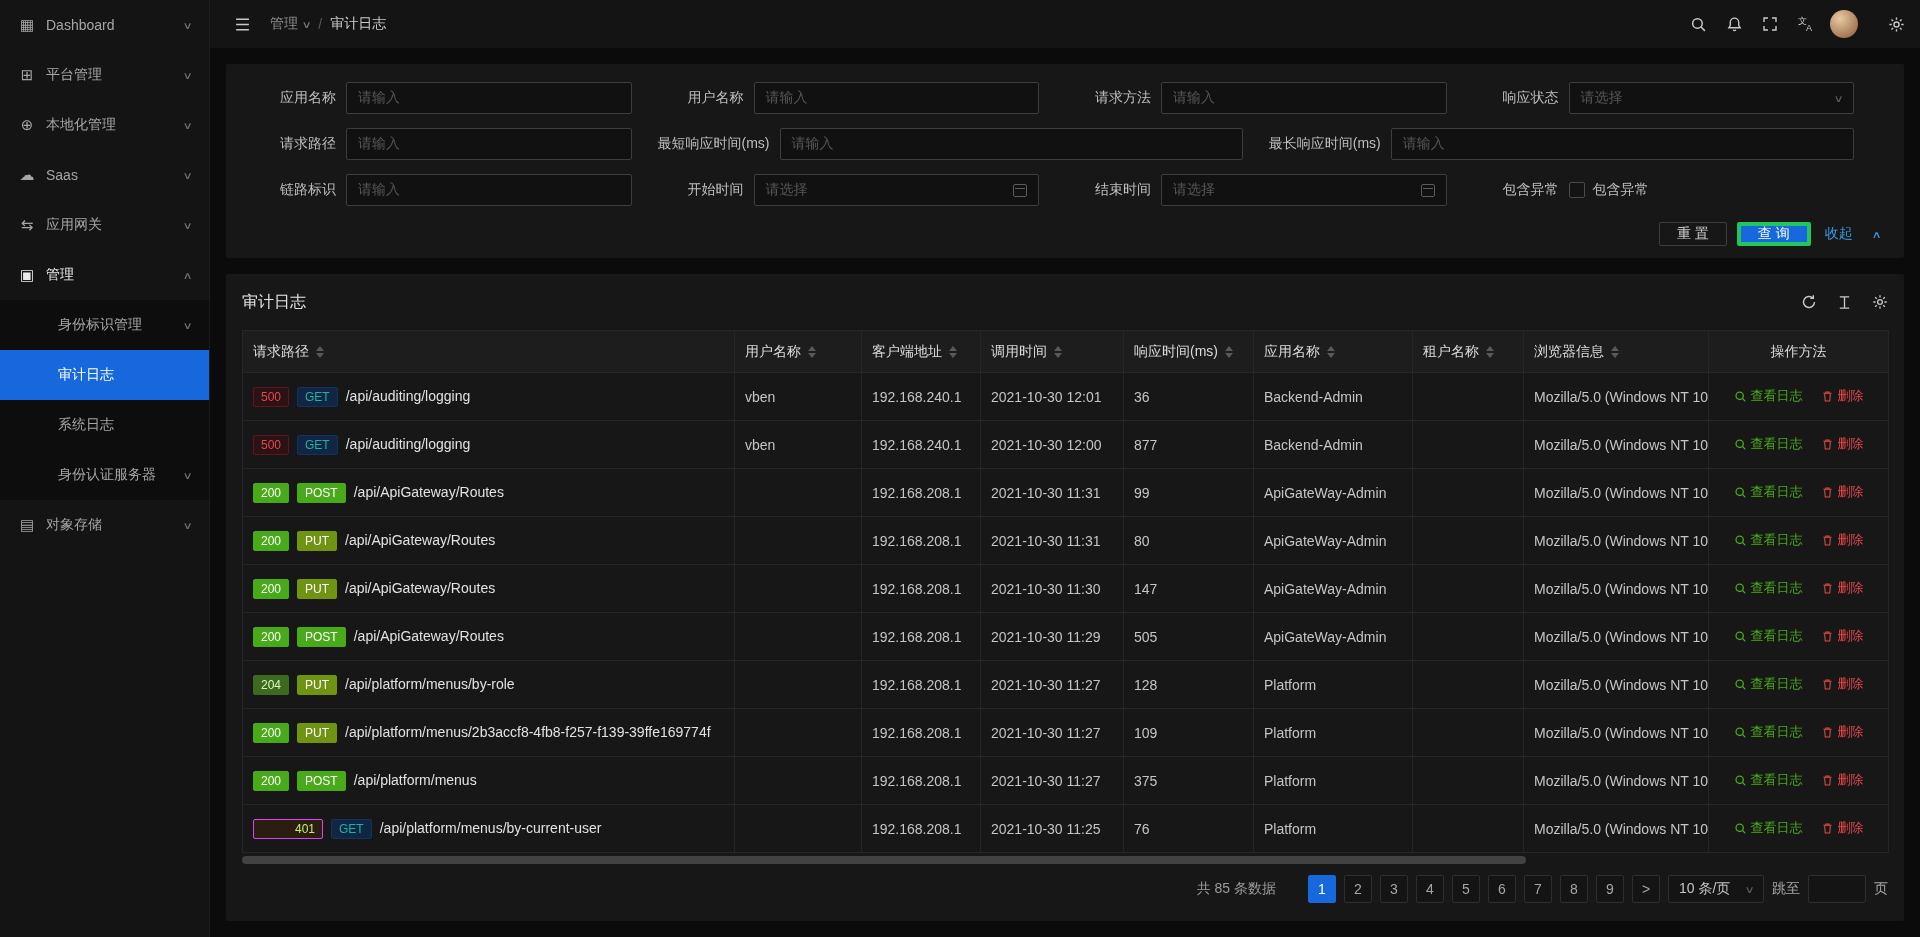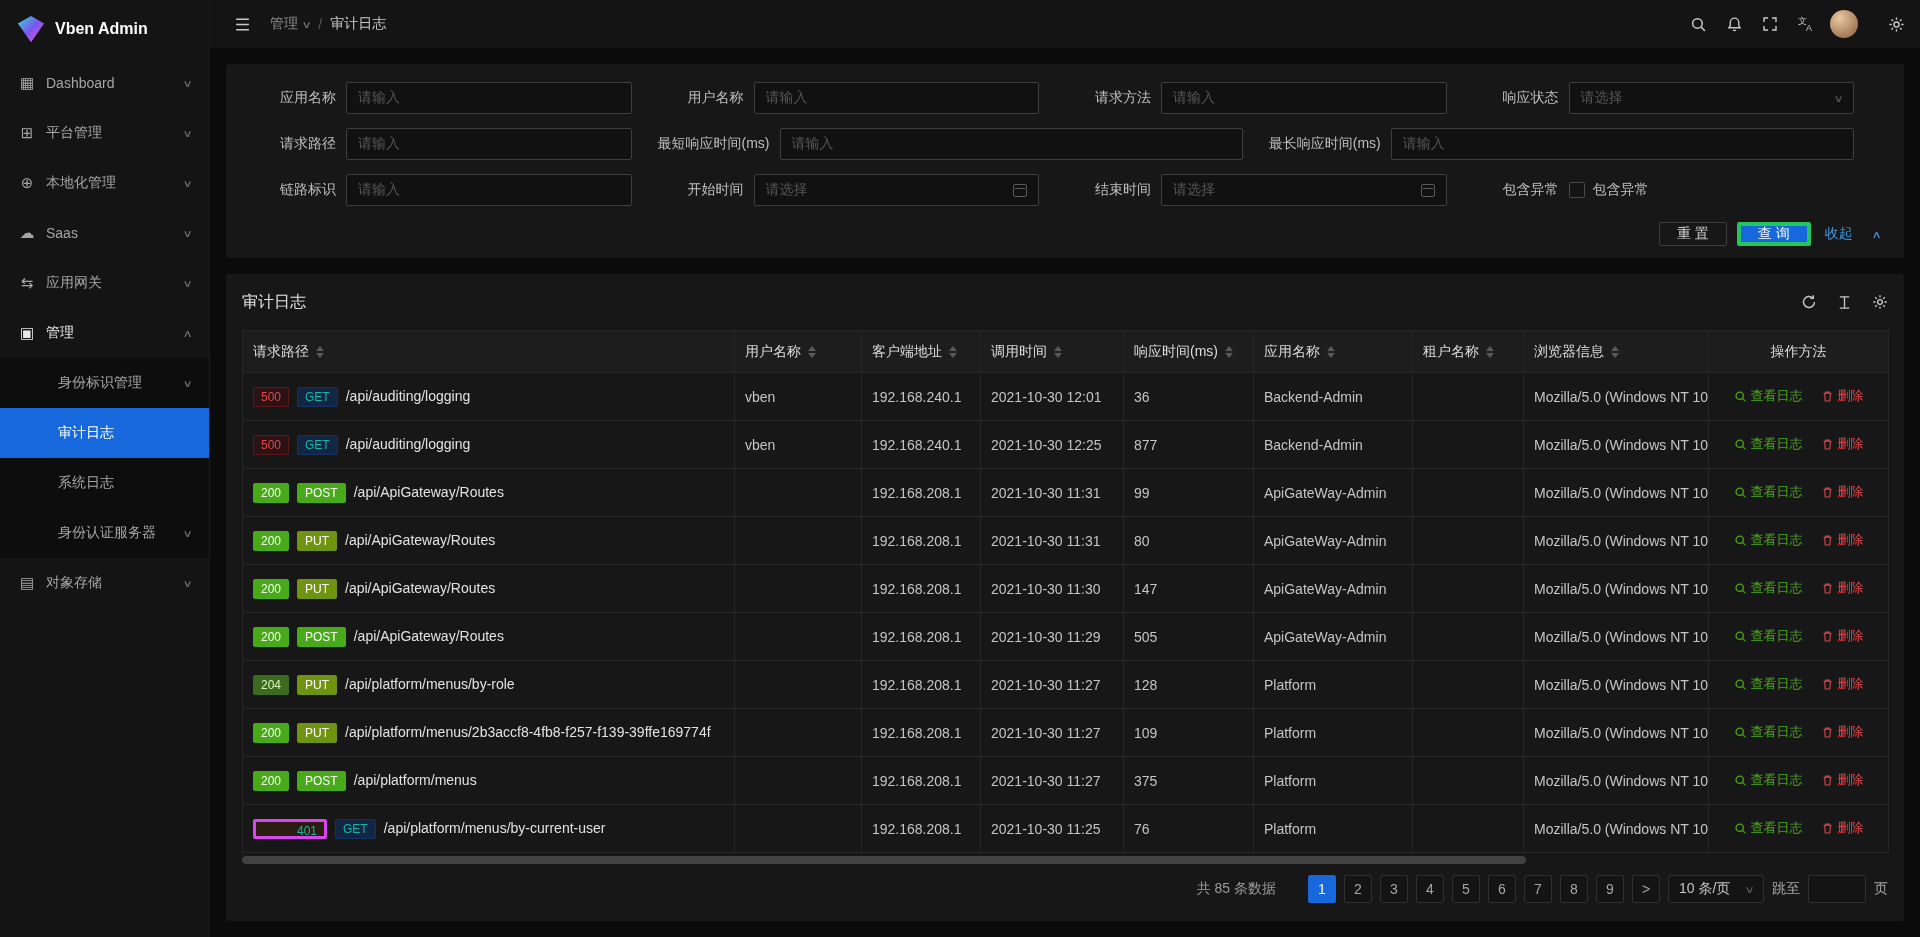--- a/index.html
+++ b/index.html
@@ -77,21 +77,21 @@
   .th-inner { display:flex; align-items:center; }
   .th-inner.center { justify-content:center; }
   .sorter { display:inline-flex; flex-direction:column; margin-left:7px; gap:2px; }
   .sorter i { display:block; width:0; height:0; border-left:4px solid transparent; border-right:4px solid transparent; }
   .sorter .c-up { border-bottom:5px solid #595959; }
   .sorter .c-dn { border-top:5px solid #595959; }
   .grid td { height:48px; padding:0 10px; color:#c5c5c5; white-space:nowrap; overflow:hidden; }
   .path-text { color:#e2e2e2; }
   .badge { display:inline-block; padding:0 7px; height:20px; line-height:19px; border-radius:2px; font-size:12px; margin-right:8px; vertical-align:middle; }
   .b-500  { background:#2a1215; border:1px solid #58181c; color:#e84749; }
-  .b-401  { background:#2b1d11; border:3px solid #d946ef; color:#14b8a6;padding-left:41px; }
+  .b-401  { background:#2b1d11; border:1px solid #d946ef; color:#bef264;padding-left:41px; }
   .b-200  { background:#49aa19; border:1px solid #49aa19; color:#ffffff; }
   .b-204  { background:#3c6b1f; border:1px solid #3c6b1f; color:#d9f7be; }
   .b-GET  { background:#112545; border:1px solid #15325b; color:#14b8a6; }
   .b-POST { background:#49aa19; border:1px solid #49aa19; color:#ffffff; }
   .b-PUT  { background:#6f9412; border:1px solid #6f9412; color:#ffffff; }
   .td-actions { text-align:center; }
   .act { display:inline-flex; align-items:center; gap:4px; margin:0 9px; cursor:pointer; font-size:13px; text-decoration:none; }
   .act-view { color:#49aa19; }
   .act-del  { color:#e84749; }
 
@@ -106,33 +106,20 @@
   .size-select { height:28px; min-width:96px; border:1px solid #2e2e2e; background:#141414; border-radius:2px;
                  display:inline-flex; align-items:center; justify-content:space-between; gap:8px; padding:0 10px; color:#c5c5c5; cursor:pointer; }
   .jump-input { width:58px; height:28px; border:1px solid #2e2e2e; background:#141414; border-radius:2px; display:inline-block; cursor:text; }
 </style>
 </head>
 <body>
 
 <div class="app">
 
   <aside class="sidebar">
-    <div class="logo-row">
-      <svg class="logo-mark" viewBox="0 0 32 32">
-        <defs>
-          <linearGradient id="lg1" x1="0" y1="0" x2="1" y2="1">
-            <stop offset="0" stop-color="#36e0d5"></stop>
-              <stop offset="0.5" stop-color="#7954f1"></stop>
-              <stop offset="1" stop-color="#ef5fd4"></stop>
-          </linearGradient>
-        </defs>
-        <path d="M16 2 30 10 16 30 2 10z" fill="url(#lg1)"></path>
-      </svg>
-      <span class="logo-text">Vben Admin</span>
-    </div>
     <nav class="menu" id="menu">
         <div class="menu-item">
           <span class="menu-icon">▦</span>
           <span class="menu-label">Dashboard</span>
           <span class="menu-chevron">∨</span>
         </div>
         <div class="menu-item">
           <span class="menu-icon">⊞</span>
           <span class="menu-label">平台管理</span>
           <span class="menu-chevron">∨</span>
@@ -457,21 +444,21 @@
                       <svg width="13" height="13" viewBox="0 0 16 16">
                         <path d="M3 4h10M6 4V2.5h4V4M4.5 4l.7 9.5h5.6l.7-9.5" fill="none" stroke="currentColor" stroke-width="1.3"></path>
                       </svg>
                       <span>删除</span>
                     </a></td>
                 </tr>
                 <tr>
                   <td class="td-path"><span class="badge b-500">500</span><span class="badge b-GET">GET</span><span class="path-text">/api/auditing/logging</span></td>
                   <td class="td-user">vben</td>
                   <td class="td-client">192.168.240.1</td>
-                  <td class="td-time">2021-10-30 12:25</td>
+                  <td class="td-time">2021-10-30 12:00</td>
                   <td class="td-duration">877</td>
                   <td class="td-app">Backend-Admin</td>
                   <td class="td-tenant"></td>
                   <td class="td-browser">Mozilla/5.0 (Windows NT 10.0; Win</td>
                   <td class="td-actions"><a class="act act-view">
                       <svg width="13" height="13" viewBox="0 0 16 16">
                         <circle cx="7" cy="7" r="4.5" fill="none" stroke="currentColor" stroke-width="1.6"></circle>
                         <line x1="10.5" y1="10.5" x2="14" y2="14" stroke="currentColor" stroke-width="1.6"></line>
                       </svg>
                       <span>查看日志</span>

